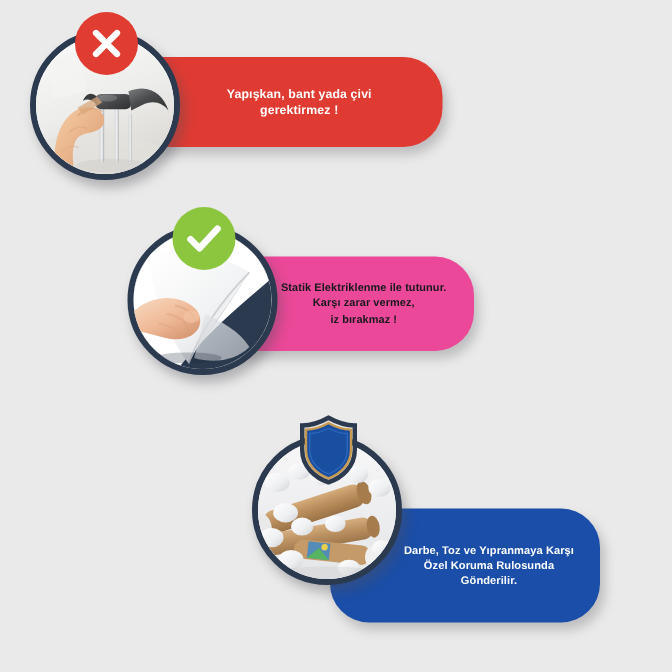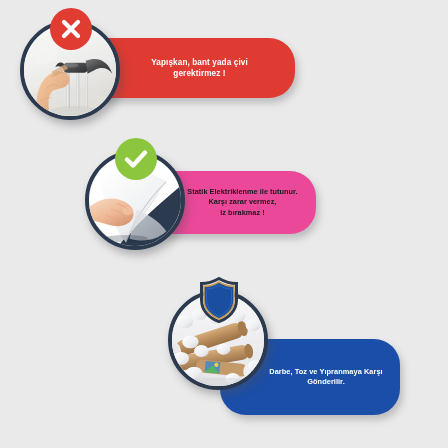--- a/index.html
+++ b/index.html
@@ -242,20 +242,21 @@
           <path d="M3 10.5 L9 16.5 L21 3.5" stroke="#ffffff" stroke-width="4.4" fill="none" stroke-linecap="round" stroke-linejoin="round"></path>
         </svg>
       </div>
     </div>
   </div>
 
   <div class="feature row-3">
 
     <div class="banner">
       <div class="banner-line">Darbe, Toz ve Yıpranmaya Karşı</div>
+      <div class="banner-line">Özel Koruma Rulosunda</div>
       <div class="banner-line">Gönderilir.</div>
     </div>
 
     <div class="photo-wrap">
       <div class="photo-ring">
         <svg viewBox="0 0 100 100" preserveAspectRatio="xMidYMid slice">
           <defs>
             <linearGradient id="kraftG" x1="0" y1="0" x2="0" y2="1">
               <stop offset="0%" stop-color="#d4ab7a"></stop>
               <stop offset="45%" stop-color="#bb8f5d"></stop>

